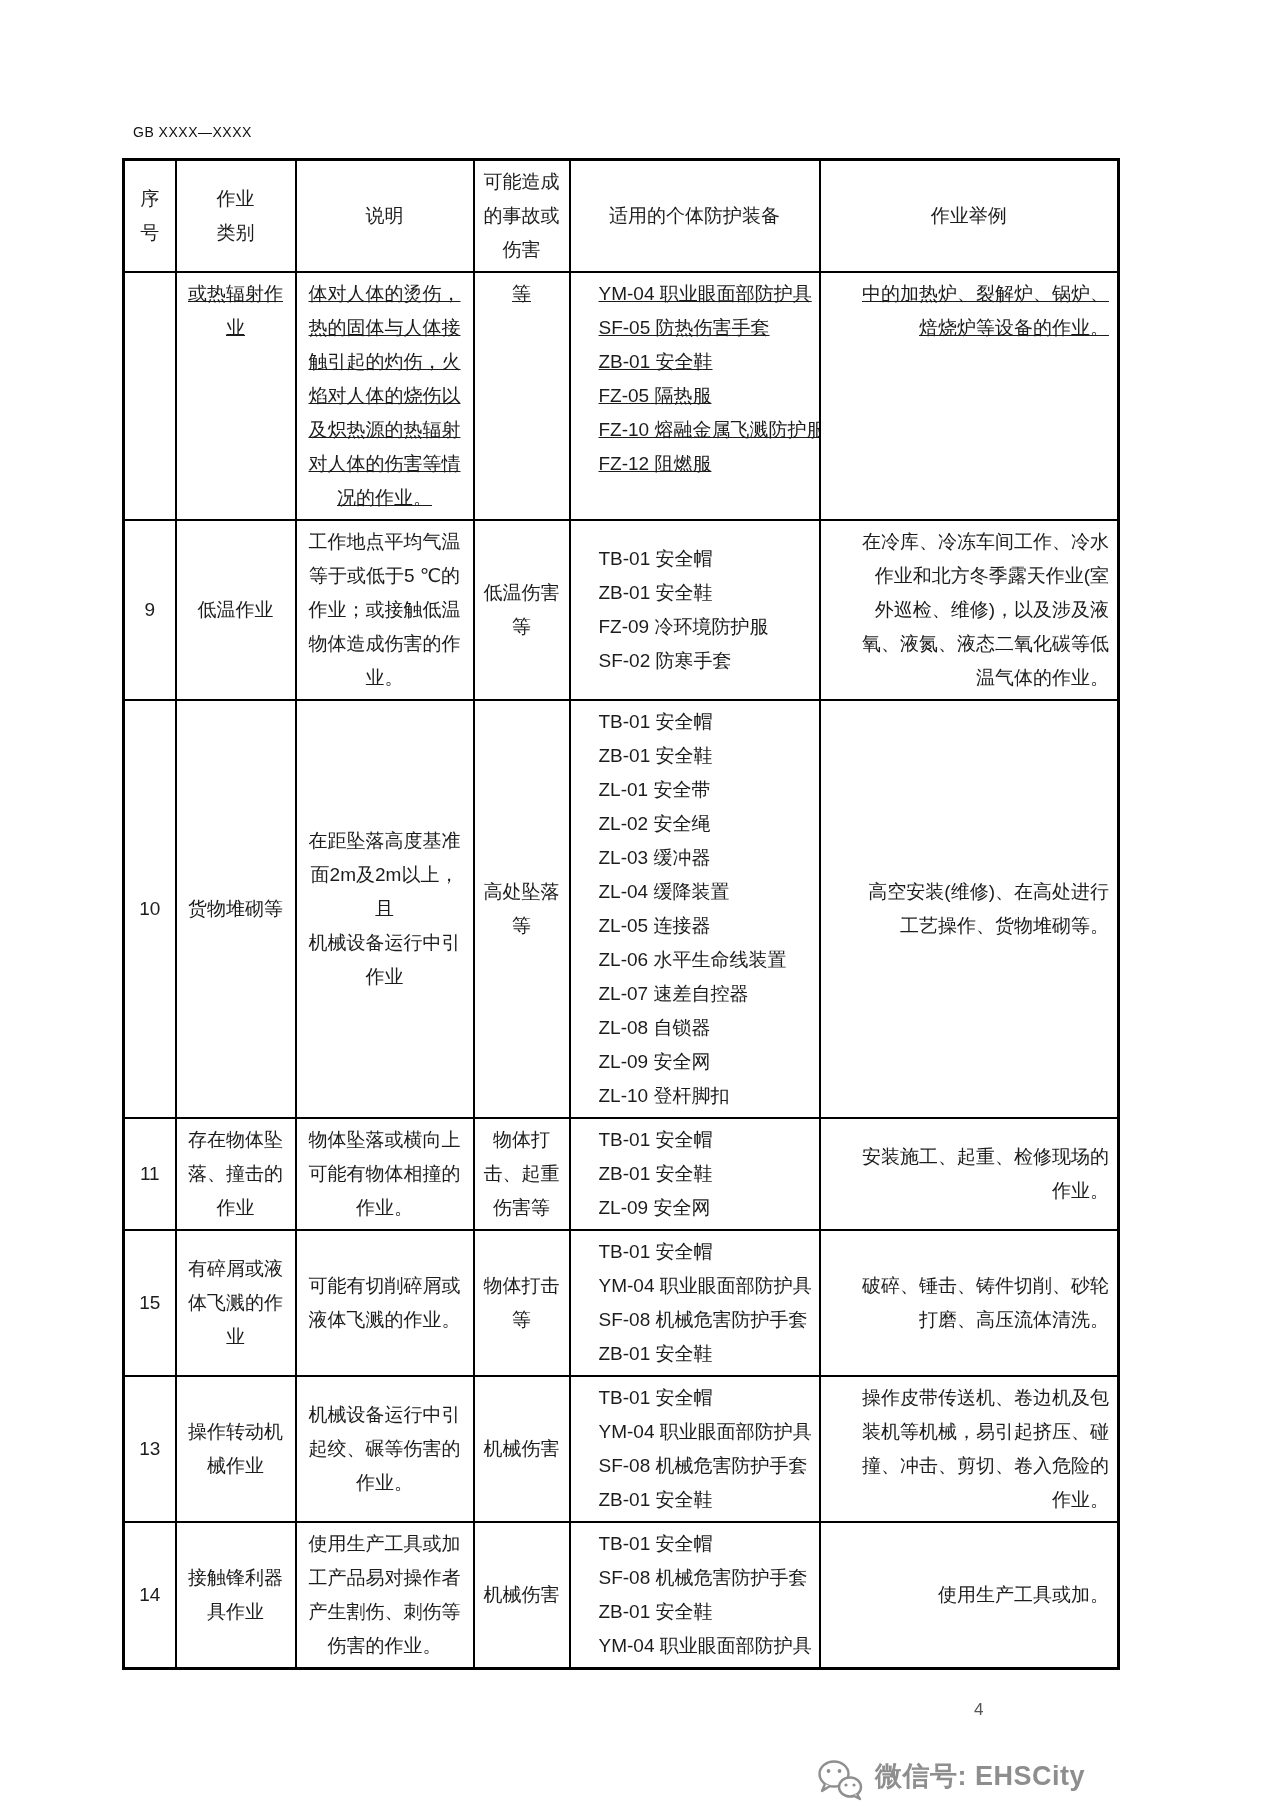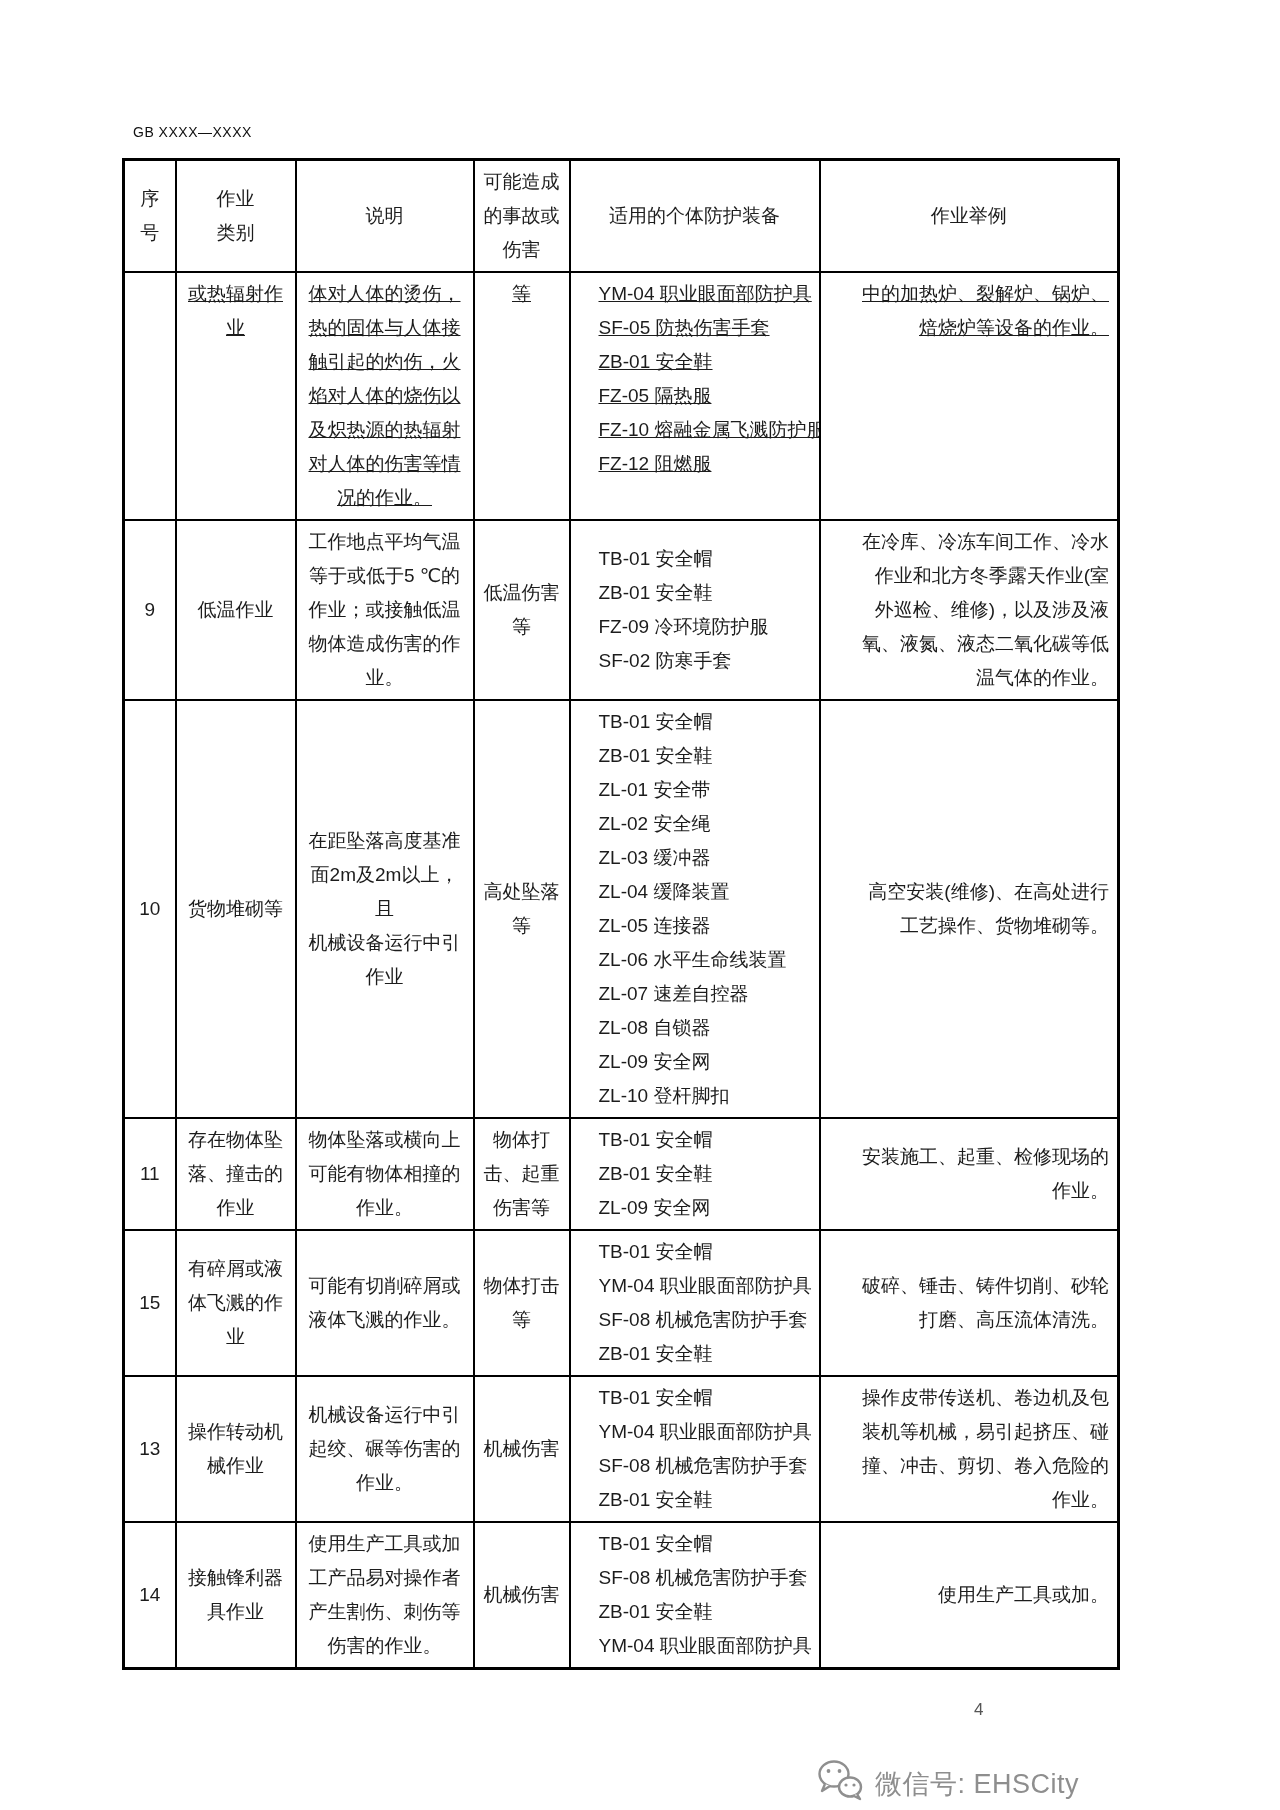--- a/index.html
+++ b/index.html
@@ -53,22 +53,23 @@
   .page-num {
     position: absolute;
     left: 974px; top: 1700px;
     font-size: 17px;
     color: #555;
   }
   .wechat-footer {
     position: absolute;
     left: 815px; top: 1758px;
     display: flex;
-    align-items: flex-end;
+    align-items: flex-start;
     gap: 10px;
+    font-weight: bold;
   }
   .wechat-footer .label {
     font-size: 27px;
     color: #8e8e8e;
     letter-spacing: 0.5px;
   }
 </style>
 </head>
 <body>
 

